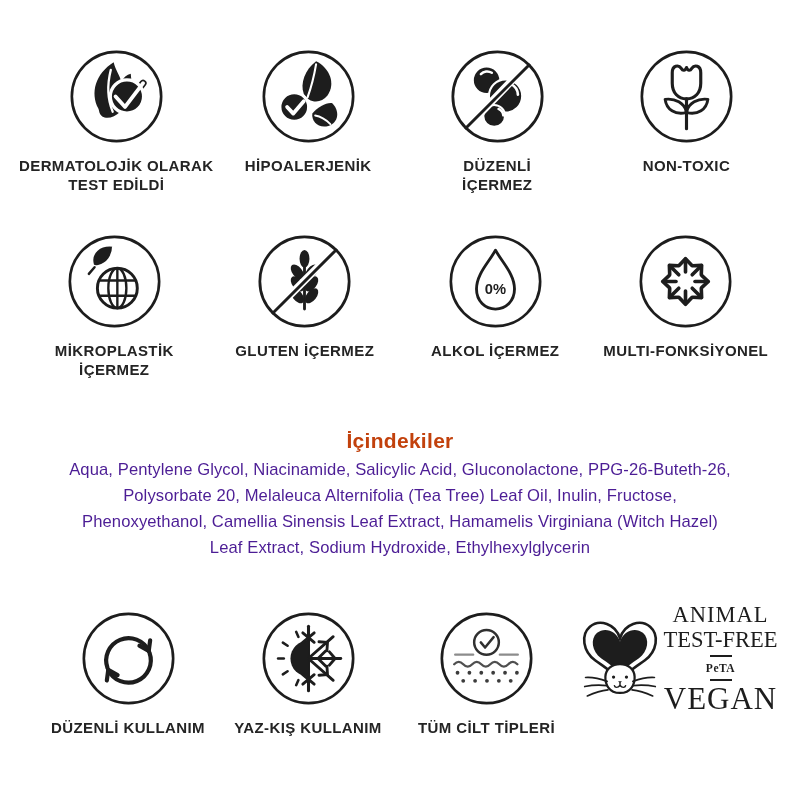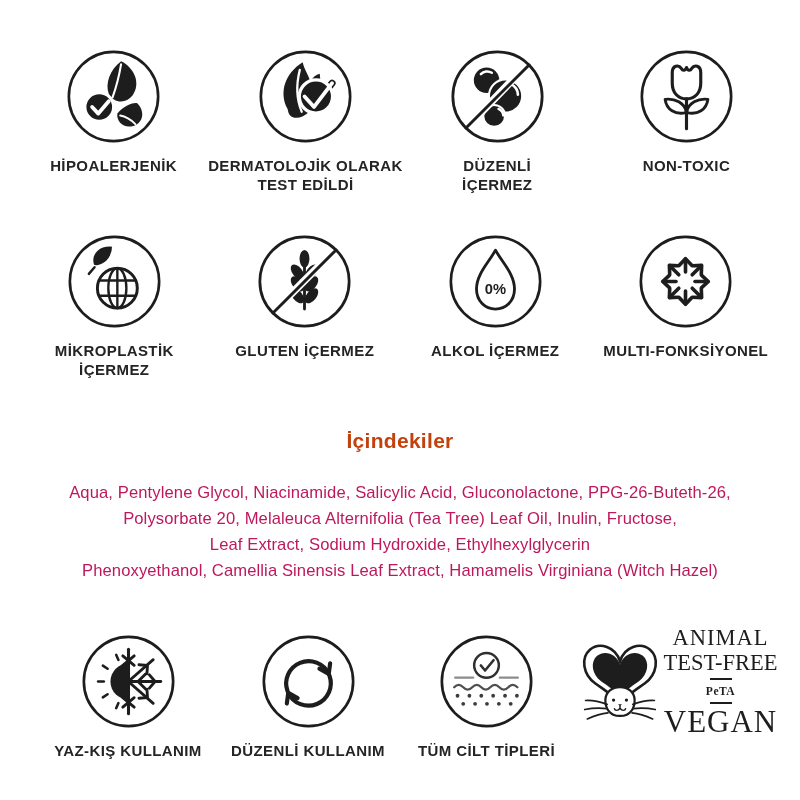--- a/index.html
+++ b/index.html
@@ -6,21 +6,21 @@
   body{width:800px;height:800px;font-family:"Liberation Sans",sans-serif;color:#1e1e1e;overflow:hidden;}
   .grid4{display:grid;grid-template-columns:repeat(4,1fr);width:762px;margin:0 auto;}
   .row1{padding-top:49px;}
   .row2{padding-top:40px;}
   .badge{display:flex;flex-direction:column;align-items:center;}
   .circle{width:95px;height:95px;}
   .circle svg{width:100%;height:100%;display:block;}
   .blabel{margin-top:12px;text-align:center;font-weight:bold;font-size:15px;line-height:19px;letter-spacing:.4px;white-space:nowrap;color:#242424;}
   .ing{text-align:center;margin-top:50px;}
   .ing-title{font-size:21px;font-weight:bold;letter-spacing:.3px;color:#c2410c;}
-  .ing-lines{margin-top:27px;font-size:16.6px;line-height:26px;color:#be185d;letter-spacing:.1px;}
+  .ing-lines{margin-top:4px;font-size:16.6px;line-height:26px;color:#4c1d95;letter-spacing:.1px;}
   .ing-lines div{white-space:nowrap;}
   .row3{display:grid;grid-template-columns:180px 180px 177px 205px;padding-left:38px;margin-top:50px;align-items:start;}
   .logo-cell{height:95px;display:flex;align-items:center;justify-content:center;}
   .peta{display:flex;align-items:center;}
   .peta svg{width:86px;height:100px;display:block;}
   .peta-text{font-family:"Liberation Serif",serif;color:#1d1d1d;text-align:center;width:116px;}
   .peta-l1{font-size:22.5px;line-height:24px;letter-spacing:1px;}
   .peta-l2{font-size:22.5px;line-height:26px;letter-spacing:0px;}
   .peta-rule{display:flex;align-items:center;justify-content:center;gap:5px;margin:2px 0;flex-direction:column;}
   .peta-rule .bar{height:2px;background:#1d1d1d;width:22px;}
@@ -31,49 +31,49 @@
   svg .wt{stroke:#fff;stroke-linecap:round;stroke-linejoin:round;fill:none;}
 </style>
 </head>
 <body>
 
 <div class="grid4 row1">
 
   <div class="badge">
     <div class="circle">
       <svg viewBox="0 0 100 100">
+        <path class="fl" d="M31,63 C22,46 28,26 47,14 C49,23 54,28 55,35 C57,30 61,27 65,26 C67,41 64,56 54,66 C48,72 40,74 35,71 C32,69 32,66 31,63 Z"></path>
+        <path class="wt" stroke-width="2.4" d="M44,22 C40,38 40,52 46,66"></path>
+        <path class="wt" stroke-width="2" d="M56,34 C53,45 51,55 53,64"></path>
+        <polyline points="49,50 59,61 78,36" fill="none" stroke="#1d1d1d" stroke-width="7.4" stroke-linecap="round" stroke-linejoin="round"></polyline>
+        <circle cx="61" cy="50" r="17.5" fill="#1d1d1d" stroke="#fff" stroke-width="3.4"></circle>
+        <polyline class="wt" stroke-width="4" points="49,50 59,61 78,36"></polyline>
+        <circle class="st" stroke-width="2.8" cx="50" cy="50" r="47"></circle>
+      </svg>
+    </div>
+    <div class="blabel">
+      <div>DERMATOLOJİK OLARAK</div>
+      <div>TEST EDİLDİ</div>
+    </div>
+  </div>
+
+  <div class="badge">
+    <div class="circle">
+      <svg viewBox="0 0 100 100">
         <path class="fl" d="M58,13 C72,20 79,36 70,49 C63,58 50,57 45,47 C41,37 46,22 58,13 Z"></path>
         <path class="wt" stroke-width="2.2" d="M49,51 C53,40 56,28 58,16"></path>
         <path class="fl" d="M75,57 C83,65 82,77 71,81 C61,84 53,77 54,68 C60,61 69,56 75,57 Z"></path>
         <path class="wt" stroke-width="2" d="M57,70 C63,71 69,75 73,79"></path>
         <circle cx="35" cy="61" r="15" fill="#1d1d1d" stroke="#fff" stroke-width="3"></circle>
         <polyline class="wt" stroke-width="4" points="27.5,61 34,68 45,55"></polyline>
         <circle class="st" stroke-width="2.8" cx="50" cy="50" r="47"></circle>
       </svg>
     </div>
     <div class="blabel">
       <div>HİPOALERJENİK</div>
-    </div>
-  </div>
-
-  <div class="badge">
-    <div class="circle">
-      <svg viewBox="0 0 100 100">
-        <path class="fl" d="M31,63 C22,46 28,26 47,14 C49,23 54,28 55,35 C57,30 61,27 65,26 C67,41 64,56 54,66 C48,72 40,74 35,71 C32,69 32,66 31,63 Z"></path>
-        <path class="wt" stroke-width="2.4" d="M44,22 C40,38 40,52 46,66"></path>
-        <path class="wt" stroke-width="2" d="M56,34 C53,45 51,55 53,64"></path>
-        <polyline points="49,50 59,61 78,36" fill="none" stroke="#1d1d1d" stroke-width="7.4" stroke-linecap="round" stroke-linejoin="round"></polyline>
-        <circle cx="61" cy="50" r="17.5" fill="#1d1d1d" stroke="#fff" stroke-width="3.4"></circle>
-        <polyline class="wt" stroke-width="4" points="49,50 59,61 78,36"></polyline>
-        <circle class="st" stroke-width="2.8" cx="50" cy="50" r="47"></circle>
-      </svg>
-    </div>
-    <div class="blabel">
-      <div>DERMATOLOJİK OLARAK</div>
-      <div>TEST EDİLDİ</div>
     </div>
   </div>
 
   <div class="badge">
     <div class="circle">
       <svg viewBox="0 0 100 100">
         <circle cx="38.5" cy="33" r="14.5" fill="#1d1d1d" stroke="#fff" stroke-width="2.2"></circle>
         <circle cx="58.5" cy="49.5" r="17.5" fill="#1d1d1d" stroke="#fff" stroke-width="2.2"></circle>
         <circle cx="46.5" cy="70.5" r="11.5" fill="#1d1d1d" stroke="#fff" stroke-width="2.2"></circle>
         <path class="wt" stroke-width="2.6" d="M32.5,26.5 A9,9 0 0 1 44,25"></path>
@@ -180,26 +180,41 @@
       <div>MULTI-FONKSİYONEL</div>
     </div>
   </div>
 </div>
 
 <div class="ing">
   <div class="ing-title">İçindekiler</div>
   <div class="ing-lines">
     <div>Aqua, Pentylene Glycol, Niacinamide, Salicylic Acid, Gluconolactone, PPG-26-Buteth-26,</div>
     <div>Polysorbate 20, Melaleuca Alternifolia (Tea Tree) Leaf Oil, Inulin, Fructose,</div>
+    <div>Phenoxyethanol, Camellia Sinensis Leaf Extract, Hamamelis Virginiana (Witch Hazel)</div>
     <div>Leaf Extract, Sodium Hydroxide, Ethylhexylglycerin</div>
-    <div>Phenoxyethanol, Camellia Sinensis Leaf Extract, Hamamelis Virginiana (Witch Hazel)</div>
   </div>
 </div>
 
 <div class="row3">
+
+  <div class="badge">
+    <div class="circle">
+      <svg viewBox="0 0 100 100">
+        <path class="st" stroke-width="4.4" d="M27.9,60 A23.5,23.5 0 0 1 71.3,42.1"></path>
+        <polyline class="st" stroke-width="4.4" points="61.5,36.5 71.3,42.1 72.8,30.8"></polyline>
+        <path class="st" stroke-width="4.4" d="M72.1,44 A23.5,23.5 0 0 1 28.7,61.9"></path>
+        <polyline class="st" stroke-width="4.4" points="38.5,67.5 28.7,61.9 27.2,73.2"></polyline>
+        <circle class="st" stroke-width="2.8" cx="50" cy="50" r="47"></circle>
+      </svg>
+    </div>
+    <div class="blabel">
+      <div>DÜZENLİ KULLANIM</div>
+    </div>
+  </div>
 
   <div class="badge">
     <div class="circle">
       <svg viewBox="0 0 100 100">
         <path class="st" stroke-width="3.2" d="M50,16 V84"></path>
         <path class="fl" d="M50,31 A19,19 0 0 0 50,69 Z"></path>
         <g class="st" stroke-width="2.7">
           <path d="M24,50 L18,50"></path>
           <path d="M28,63.4 L23,66.7"></path>
           <path d="M28,36.6 L23,33.3"></path>
@@ -215,35 +230,20 @@
           <path d="M61,32.4 L70,33 L69.4,42"></path>
           <path d="M61,67.6 L70,67 L69.4,58"></path>
           <path d="M44,23 L56,33 M56,23 L44,33"></path>
           <path d="M44,77 L56,67 M56,77 L44,67"></path>
         </g>
         <circle class="st" stroke-width="2.8" cx="50" cy="50" r="47"></circle>
       </svg>
     </div>
     <div class="blabel">
       <div>YAZ-KIŞ KULLANIM</div>
-    </div>
-  </div>
-
-  <div class="badge">
-    <div class="circle">
-      <svg viewBox="0 0 100 100">
-        <path class="st" stroke-width="4.4" d="M27.9,60 A23.5,23.5 0 0 1 71.3,42.1"></path>
-        <polyline class="st" stroke-width="4.4" points="61.5,36.5 71.3,42.1 72.8,30.8"></polyline>
-        <path class="st" stroke-width="4.4" d="M72.1,44 A23.5,23.5 0 0 1 28.7,61.9"></path>
-        <polyline class="st" stroke-width="4.4" points="38.5,67.5 28.7,61.9 27.2,73.2"></polyline>
-        <circle class="st" stroke-width="2.8" cx="50" cy="50" r="47"></circle>
-      </svg>
-    </div>
-    <div class="blabel">
-      <div>DÜZENLİ KULLANIM</div>
     </div>
   </div>
 
   <div class="badge">
     <div class="circle">
       <svg viewBox="0 0 100 100">
         <circle cx="50" cy="33" r="13" fill="none" stroke="#303030" stroke-width="2.6"></circle>
         <polyline points="44,33 48.5,38.5 57.5,27.5" fill="none" stroke="#303030" stroke-width="2.6" stroke-linecap="round" stroke-linejoin="round"></polyline>
         <path d="M17,46 H36 M64,46 H83" stroke="#8c8c8c" stroke-width="2.4" stroke-linecap="round"></path>
         <path d="M16,56 Q20.75,51 25.5,56 T35,56 T44.5,56 T54,56 T63.5,56 T73,56 T82.5,56" fill="none" stroke="#4f4f4f" stroke-width="2.4" stroke-linecap="round"></path>

